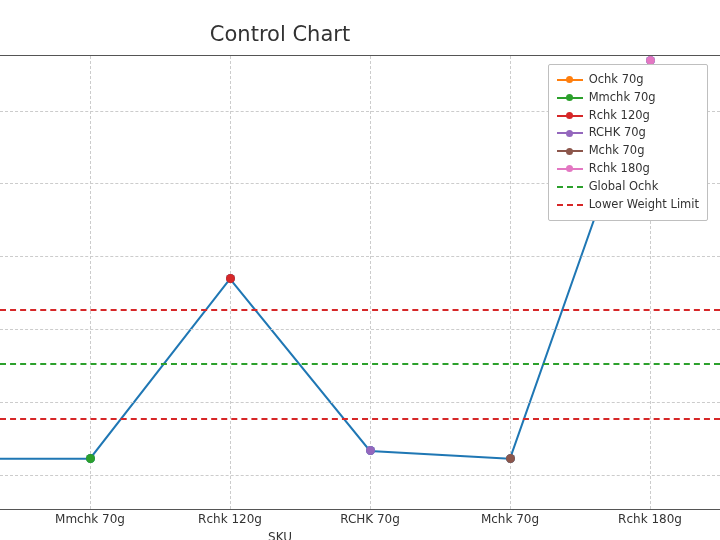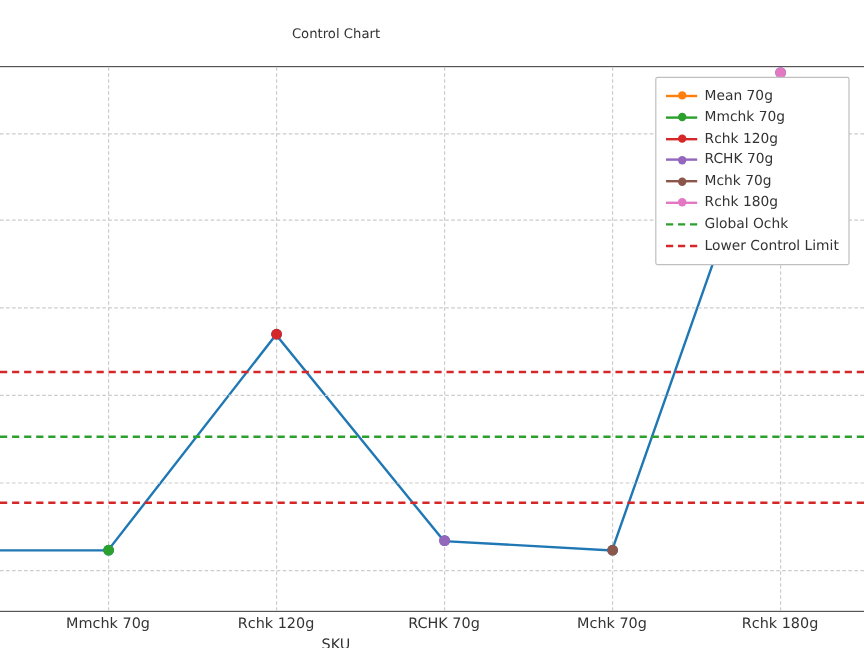--- a/index.html
+++ b/index.html
@@ -17,21 +17,21 @@
     width: 720px;
     height: 540px;
     overflow: hidden;
   }
   .title {
     position: absolute;
     top: 22px;
     left: 0;
     width: 560px;
     text-align: center;
-    font-size: 11px;
+    font-size: 21px;
     color: #333;
   }
   .plot {
     position: absolute;
     left: 0;
     top: 55px;
     width: 720px;
     height: 455px;
     border-top: 1px solid #555;
     border-bottom: 1px solid #555;
@@ -174,21 +174,21 @@
       <div class="xlabel" style="left: 650px;">Rchk 180g</div>
     </div>
   <div class="xlabel-axis">SKU</div>
 
   <div class="legend" id="legend">
       <div class="legend-row">
         <div class="legend-swatch">
           <div class="ln" style="border-color:#ff7f0e"></div>
           <div class="dot" style="background:#ff7f0e"></div>
         </div>
-        <span>Mean 70g</span>
+        <span>Ochk 70g</span>
       </div>
       <div class="legend-row">
         <div class="legend-swatch">
           <div class="ln" style="border-color:#2ca02c"></div>
           <div class="dot" style="background:#2ca02c"></div>
         </div>
         <span>Mmchk 70g</span>
       </div>
       <div class="legend-row">
         <div class="legend-swatch">
@@ -221,16 +221,16 @@
       <div class="legend-row">
         <div class="legend-swatch">
           <div class="ln dash" style="border-color:#2ca02c"></div>
         </div>
         <span>Global Ochk</span>
       </div>
       <div class="legend-row">
         <div class="legend-swatch">
           <div class="ln dash" style="border-color:#d62728"></div>
         </div>
-        <span>Lower Control Limit</span>
+        <span>Lower Weight Limit</span>
       </div>
     </div>
 </div>
 
 </body></html>

